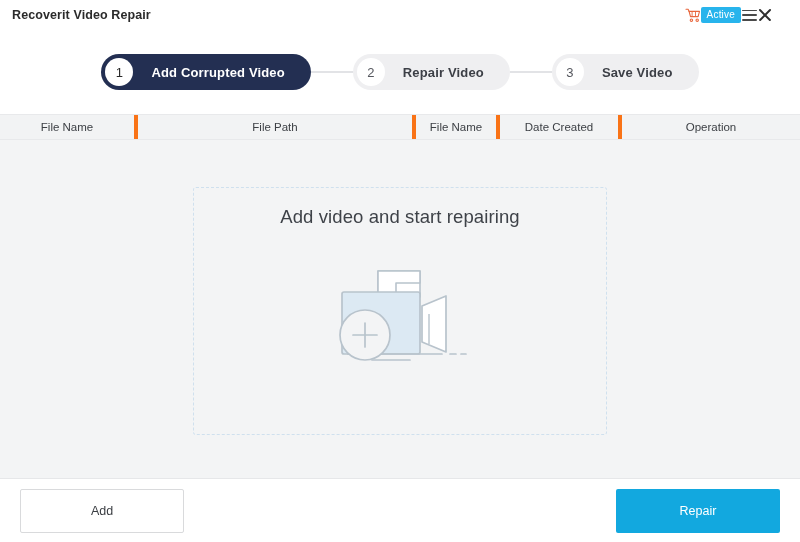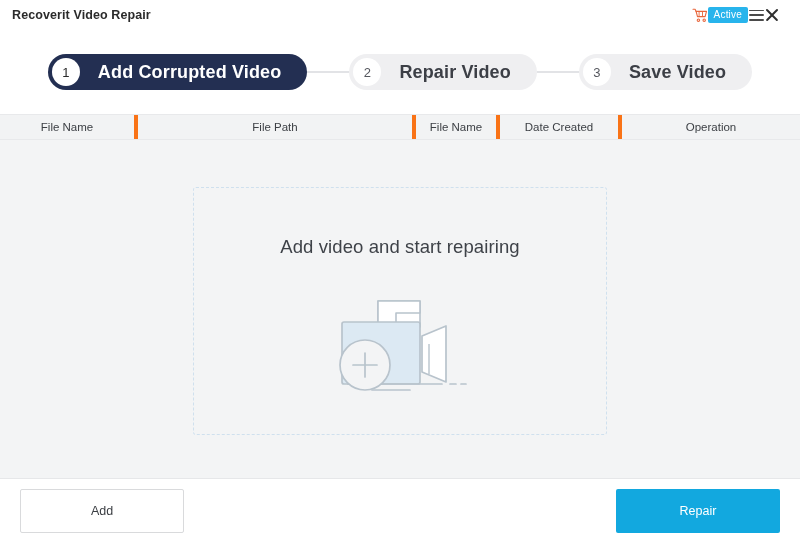--- a/index.html
+++ b/index.html
@@ -15,21 +15,21 @@
     background: #ffffff;
     display: flex; flex-direction: column;
   }
 
   
   .titlebar {
     height: 30px;
     flex: 0 0 30px;
     background: #ffffff;
     display: flex; align-items: center;
-    padding: 0 18px 0 12px;
+    padding: 0 25px 0 12px;
     position: relative;
   }
   .app-title {
     font-size: 12.5px;
     font-weight: bold;
     color: #2b2b2b;
     letter-spacing: .1px;
   }
   .titlebar-right {
     margin-left: auto;
@@ -81,21 +81,21 @@
   .step .num {
     width: 28px; height: 28px;
     border-radius: 50%;
     background: #ffffff;
     display: flex; align-items: center; justify-content: center;
     font-size: 13px;
     font-weight: normal;
     flex: 0 0 28px;
   }
   .step .lbl {
-    font-size: 18px;
+    font-size: 13px;
     font-weight: bold;
     padding: 0 22px 0 18px;
     letter-spacing: .15px;
   }
   .step.active { background: #232F52; }
   .step.active .num { color: #2a2a2a; }
   .step.active .lbl { color: #ffffff; }
   .step.inactive { background: #EFEFF1; }
   .step.inactive .num { color: #55575e; }
   .step.inactive .lbl { color: #3c3f46; }
@@ -137,21 +137,21 @@
   }
   .dropzone {
     position: absolute;
     left: 193px; top: 47px;
     width: 414px; height: 248px;
     border: 1px dashed #CFE0EE;
     border-radius: 3px;
     display: flex; flex-direction: column; align-items: center;
   }
   .dropzone-title {
-    margin-top: 48px;
+    margin-top: 18px;
     font-size: 18.5px;
     color: #3e4248;
     font-weight: normal;
     letter-spacing: .1px;
   }
   .illus { margin-top: 16px; }
 
   
   .footer {
     flex: 0 0 64px;

